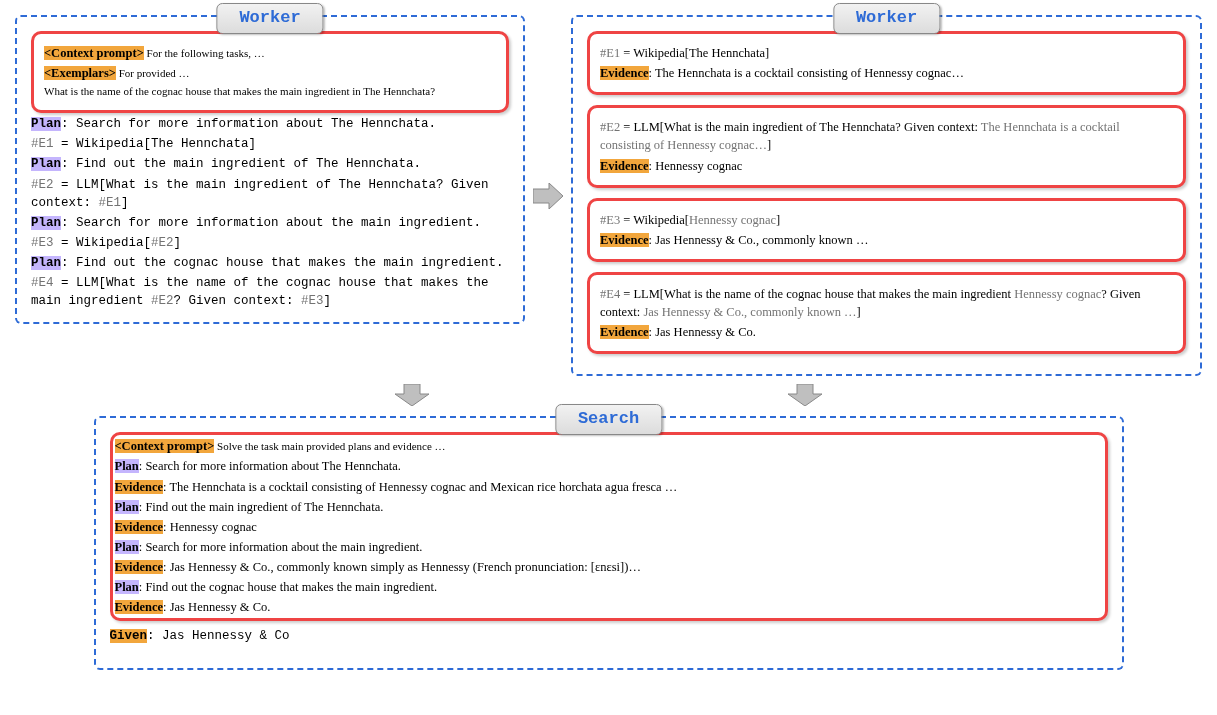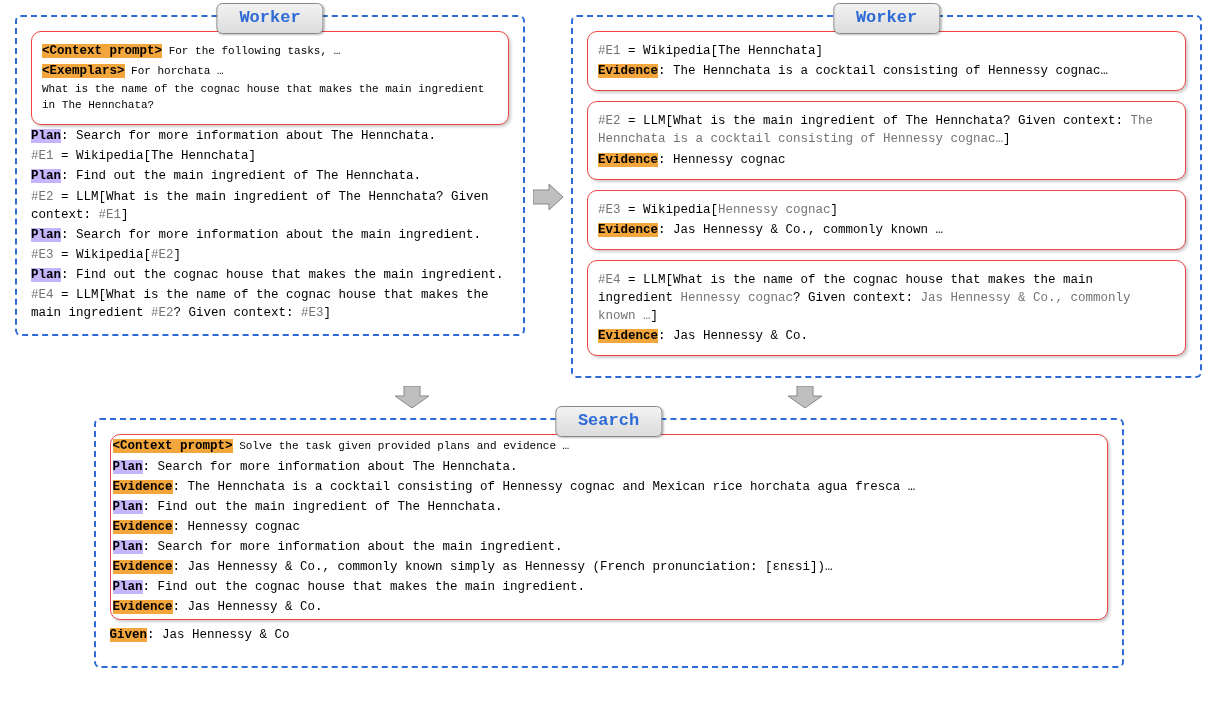--- a/index.html
+++ b/index.html
@@ -27,24 +27,25 @@
     border: 1px solid #888;
     border-radius: 6px;
     padding: 2px 22px;
     font-weight: bold;
     font-size: 17px;
     color: #2e6bd6;
     box-shadow: 1px 1px 2px rgba(0,0,0,.25);
   }
   .card {
     background: #fff;
-    border: 1px solid #ef4444;
+    border: 3px solid #ef4444;
     border-radius: 10px;
     padding: 8px 10px;
     box-shadow: 2px 2px 3px rgba(0,0,0,.2);
+    font-family: Liberation Serif, serif;
   }
   .top-row { display: flex; align-items: flex-start; gap: 8px; margin-bottom: 8px; }
   .planner-col { width: 510px; }
   .worker-col  { flex: 1; min-width: 0; }
   .solver-box  { width: 1030px; margin: 0 auto; }
   .arrow-right {
     align-self: center;
     width: 30px; height: 26px;
     display: flex; align-items: center; justify-content: center;
   }
@@ -67,21 +68,21 @@
 <div class="top-row">
 
   <div class="stage planner-col">
     <div class="stage-title">Worker</div>
 
     <div class="card planner-prompt">
       <p>
         <span class="hl-orange">&lt;Context prompt&gt;</span><span class="small"> For the following tasks, …</span>
       </p>
       <p>
-        <span class="hl-orange">&lt;Exemplars&gt;</span><span class="small"> For horchata …</span>
+        <span class="hl-orange">&lt;Exemplars&gt;</span><span class="small"> For provided …</span>
       </p>
       <p class="small">What is the name of the cognac house that makes the main ingredient in The Hennchata?</p>
     </div>
 
     <div class="planner-body">
       <p><span class="hl-green">Plan</span><span>: Search for more information about The Hennchata.</span></p>
       <p><span class="blue">#E1</span><span> = Wikipedia[The Hennchata]</span></p>
 
       <p><span class="hl-green">Plan</span><span>: Find out the main ingredient of The Hennchata.</span></p>
       <p><span class="blue">#E2</span><span> = LLM[What is the main ingredient of The Hennchata? Given context: </span><span class="blue">#E1</span><span>]</span></p>
@@ -135,21 +136,21 @@
     <svg width="34" height="22">
         <polygon points="9,0 25,0 25,10 34,10 17,22 0,10 9,10" fill="#bfbfbf" stroke="#888"></polygon>
       </svg>
   </div>
 </div>
 
 <div class="stage solver-box">
   <div class="stage-title">Search</div>
 
   <div class="card solver-body">
-    <p><span class="hl-orange">&lt;Context prompt&gt;</span><span class="small"> Solve the task given provided plans and evidence …</span></p>
+    <p><span class="hl-orange">&lt;Context prompt&gt;</span><span class="small"> Solve the task main provided plans and evidence …</span></p>
 
     <p><span class="hl-green">Plan</span><span>: Search for more information about The Hennchata.</span></p>
     <p><span class="hl-orange">Evidence</span><span>: The Hennchata is a cocktail consisting of Hennessy cognac and Mexican rice horchata agua fresca …</span></p>
 
     <p><span class="hl-green">Plan</span><span>: Find out the main ingredient of The Hennchata.</span></p>
     <p><span class="hl-orange">Evidence</span><span>: Hennessy cognac</span></p>
 
     <p><span class="hl-green">Plan</span><span>: Search for more information about the main ingredient.</span></p>
     <p><span class="hl-orange">Evidence</span><span>: Jas Hennessy &amp; Co., commonly known simply as Hennessy (French pronunciation: [ɛnɛsi])…</span></p>
 

